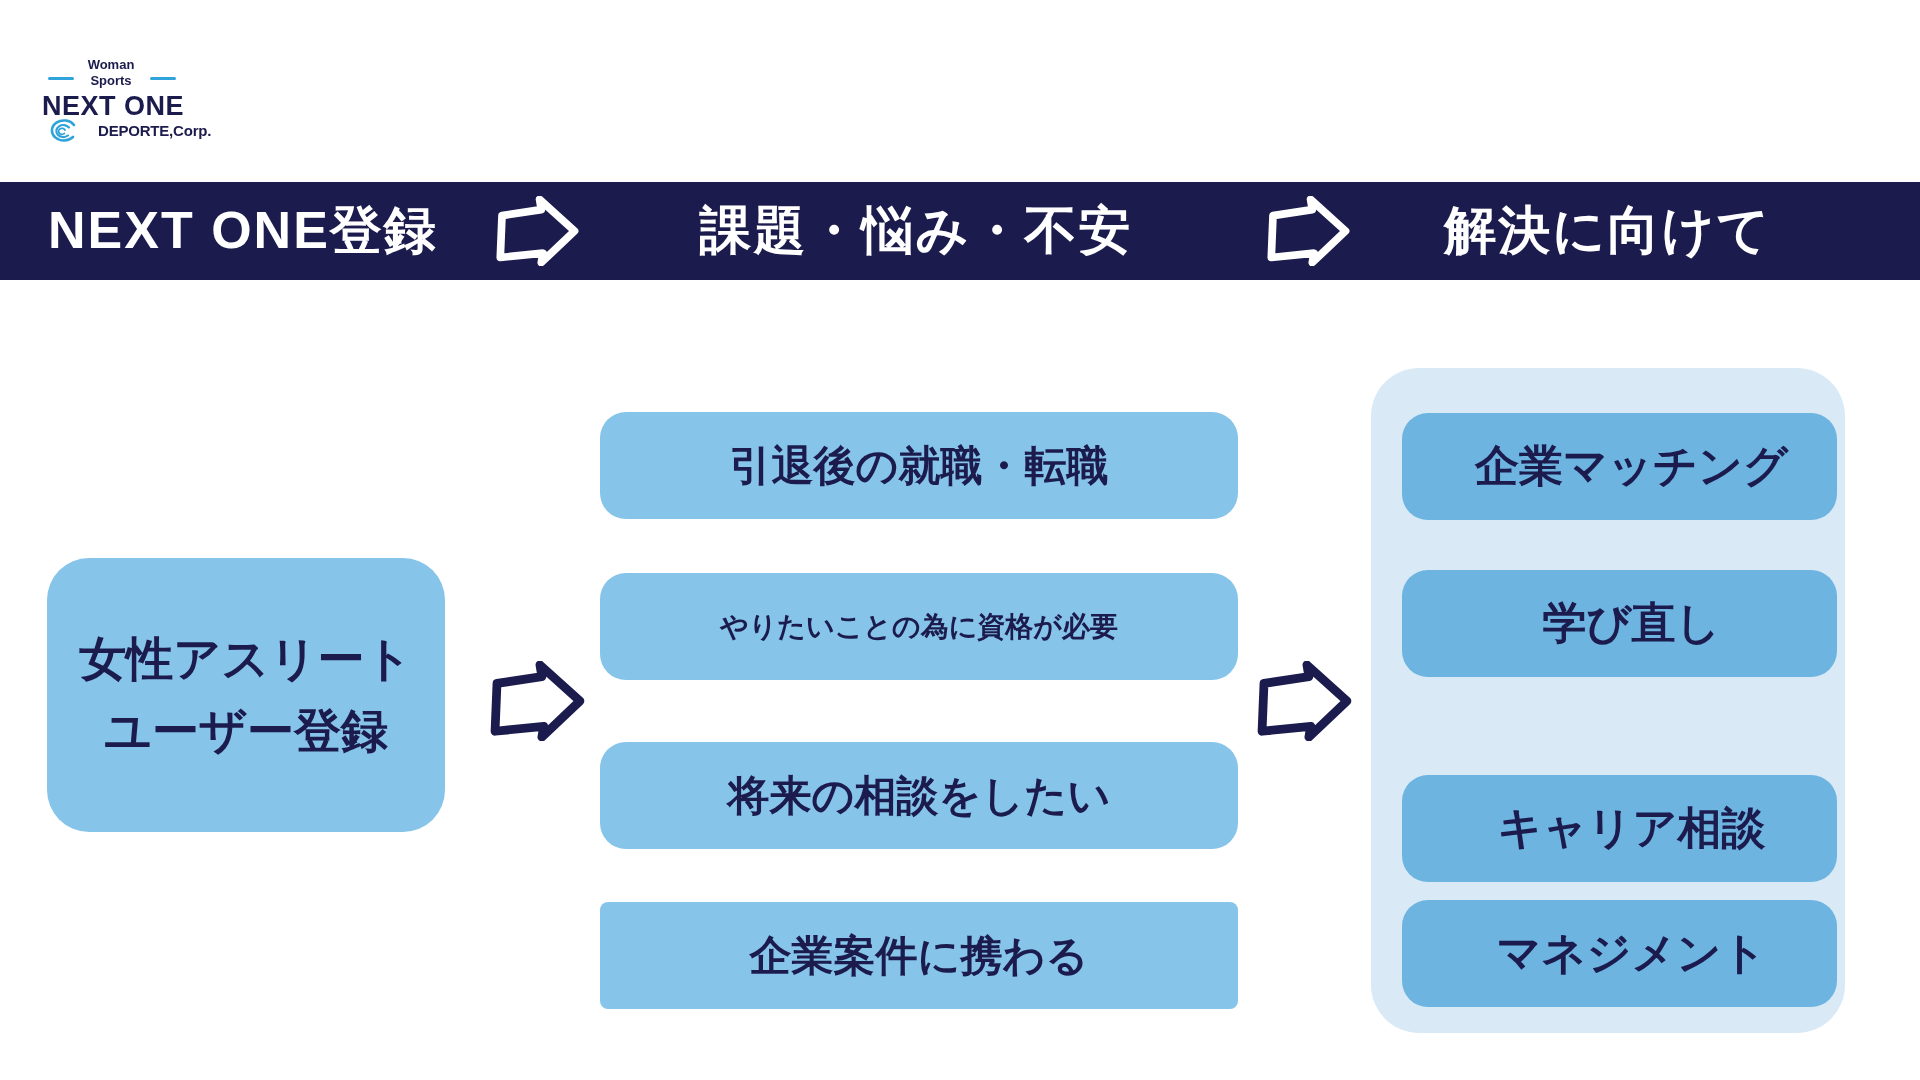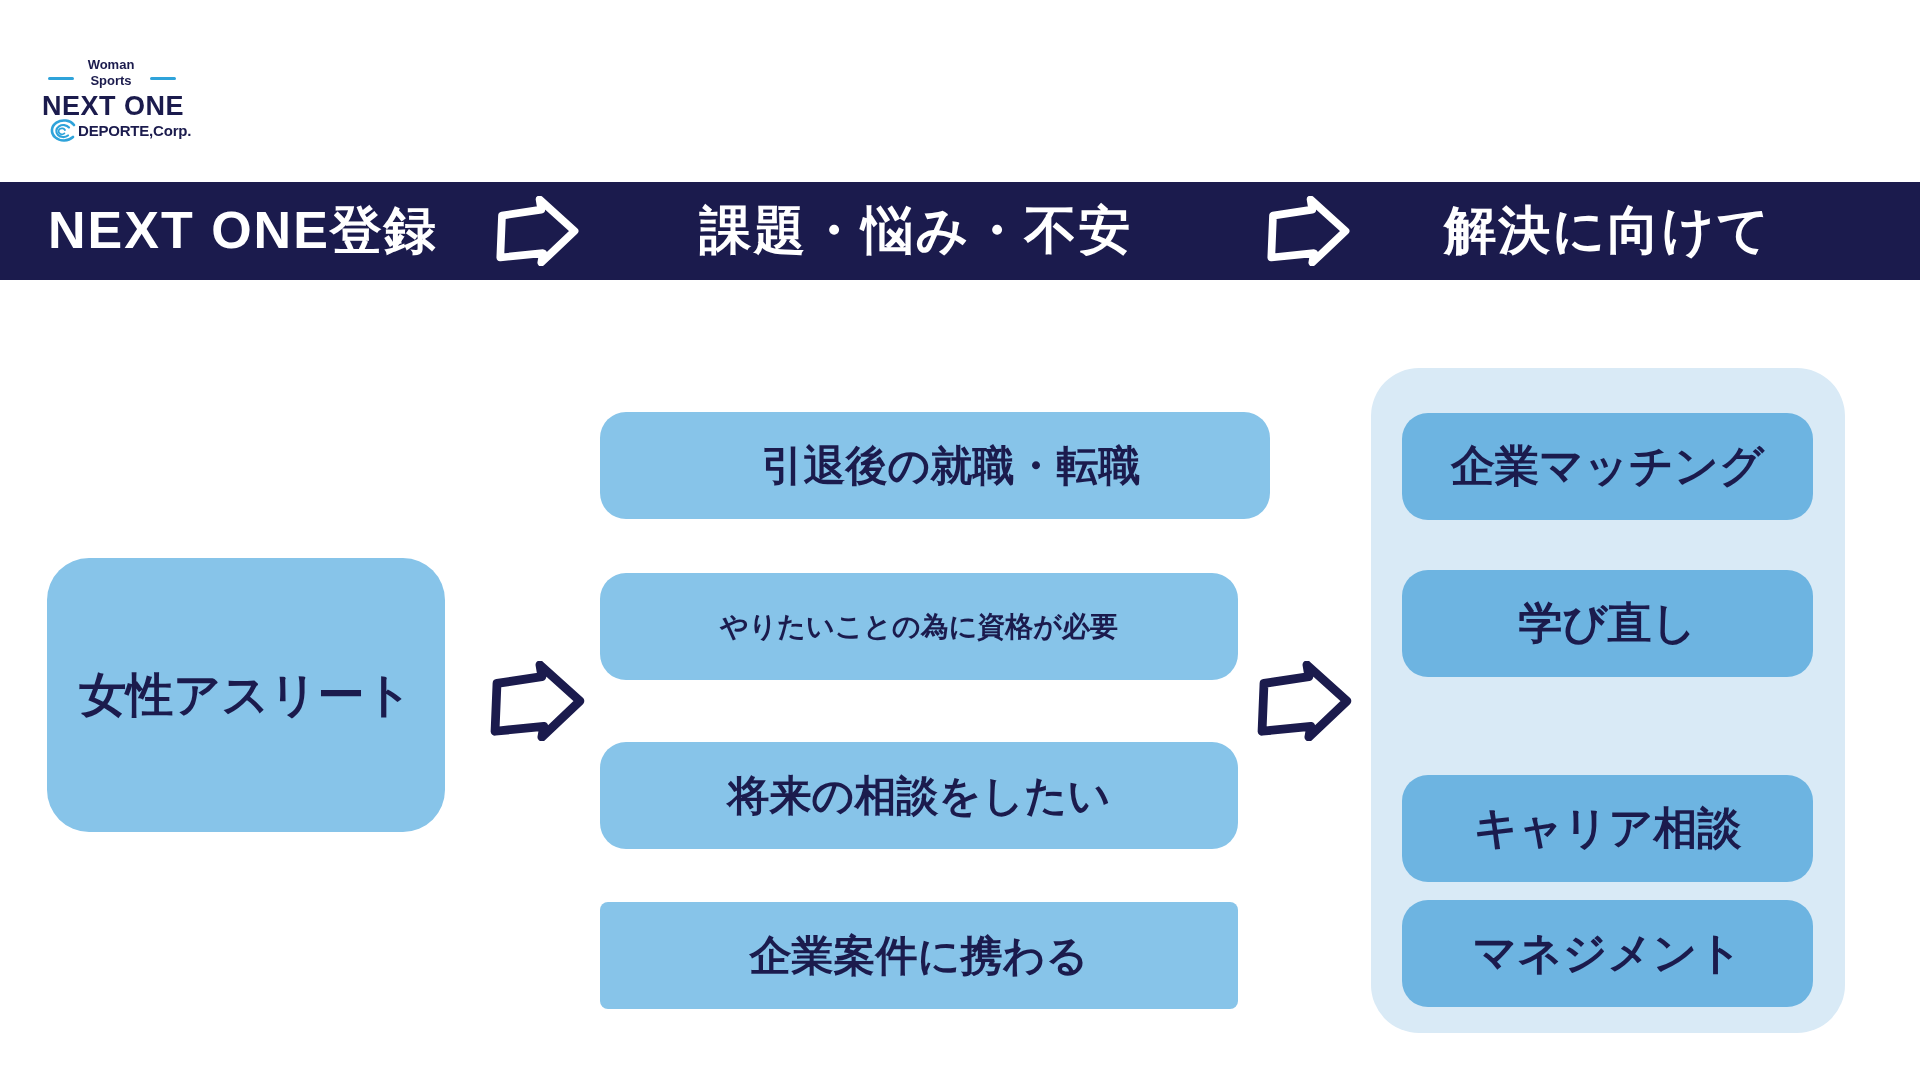--- a/index.html
+++ b/index.html
@@ -13,48 +13,48 @@
   .logo{position:absolute;left:42px;top:54px;width:138px;height:84px;margin-top:6px;}
   .logo-top{position:absolute;left:0;top:-3px;width:100%;text-align:center;
     font-size:13px;font-weight:bold;line-height:16px;color:var(--navy);}
   .logo-top .l2{display:block;}
   .logo-dash{position:absolute;top:17px;width:26px;height:3px;border-radius:2px;
     background:var(--logo-blue,#2FA3DA);}
   .logo-dash.left{left:6px;}
   .logo-dash.right{right:4px;}
   .logo-name{position:absolute;left:0;top:31px;width:100%;text-align:left;
     font-size:27px;font-weight:800;letter-spacing:.5px;color:var(--navy);white-space:nowrap;}
-  .logo-bottom{position:absolute;left:2px;top:58px;width:100%;display:flex;align-items:center;}
+  .logo-bottom{position:absolute;left:2px;top:58px;width:100%;display:flex;align-items:center;gap:20px;}
   .logo-wave{width:34px;height:24px;flex:none;}
   .logo-corp{font-size:15px;font-weight:800;letter-spacing:-.2px;color:var(--navy);white-space:nowrap;}
   
   .bar{position:absolute;left:0;top:182px;width:1920px;height:98px;background:var(--navy,#1B1B4D);}
   .bar-step{position:absolute;top:0;height:100%;display:flex;align-items:center;
     color:#ffffff;font-size:52px;font-weight:bold;letter-spacing:2px;white-space:nowrap;}
   .bar-step.s1{left:48px;}
   .bar-step.s2{left:666px;width:500px;justify-content:center;}
   .bar-step.s3{left:1358px;width:500px;justify-content:center;}
   .bar-arrow{position:absolute;top:196px;width:96px;height:70px;}
   .bar-arrow.a1{left:489px;}
   .bar-arrow.a2{left:1260px;}
   
   .flow-box{position:absolute;display:flex;align-items:center;justify-content:center;
     text-align:center;font-weight:bold;color:var(--navy);}
   .left-box{left:47px;top:558px;width:398px;height:274px;border-radius:42px;
     background:var(--light-blue,#87C4E9);font-size:47px;line-height:72px;}
   .mid-box{left:600px;width:638px;height:107px;border-radius:26px;
     background:var(--light-blue,#87C4E9);font-size:42px;}
-  .mid-box.m1{top:412px;padding-left:32px;}
+  .mid-box.m1{top:412px;}
   .mid-box.m2{top:573px;font-size:28px;font-family:Liberation Mono, monospace;}
   .mid-box.m3{top:742px;}
   .mid-box.m4{top:902px;border-radius:8px;}
   .right-panel{position:absolute;left:1371px;top:368px;width:474px;height:665px;
     border-radius:48px;background:var(--pale-blue,#D9EAF6);}
   .right-box{left:31px;width:411px;height:107px;border-radius:26px;
-    background:var(--medium-blue,#6DB4E1);font-size:44px;}
+    background:var(--medium-blue,#6DB4E1);font-size:44px;padding-left:24px;}
   .right-box.r1{top:45px;}
   .right-box.r2{top:202px;}
   .right-box.r3{top:372px;margin-top:35px;}
   .right-box.r4{top:532px;}
   .body-arrow{position:absolute;width:100px;height:80px;}
   .body-arrow.a1{left:487px;top:661px;}
   .body-arrow.a2{left:1254px;top:661px;}
   .arrow-shape{stroke-linejoin:round;stroke-linecap:round;fill:none;}
 </style>
 </head>
@@ -86,20 +86,21 @@
 <svg class="bar-arrow a1" viewBox="0 0 100 82">
   <path class="arrow-shape" d="M9 23 L55 16 L53 4 L94 41 L55 78 L57 67 L7 72 Z" stroke="#ffffff" stroke-width="9"></path>
 </svg>
 <svg class="bar-arrow a2" viewBox="0 0 100 82">
   <path class="arrow-shape" d="M9 23 L55 16 L53 4 L94 41 L55 78 L57 67 L7 72 Z" stroke="#ffffff" stroke-width="9"></path>
 </svg>
 
 <div class="flow-box left-box">
   <div>
     <div>女性アスリート</div>
+    <div>ユーザー登録</div>
   </div>
 </div>
 
 <svg class="body-arrow a1" viewBox="0 0 100 82">
   <path class="arrow-shape" d="M9 23 L55 16 L53 4 L94 41 L55 78 L57 67 L7 72 Z" stroke="#1B1B4D" stroke-width="9"></path>
 </svg>
 
 <div class="flow-box mid-box m1">引退後の就職・転職</div>
 <div class="flow-box mid-box m2">やりたいことの為に資格が必要</div>
 <div class="flow-box mid-box m3">将来の相談をしたい</div>

